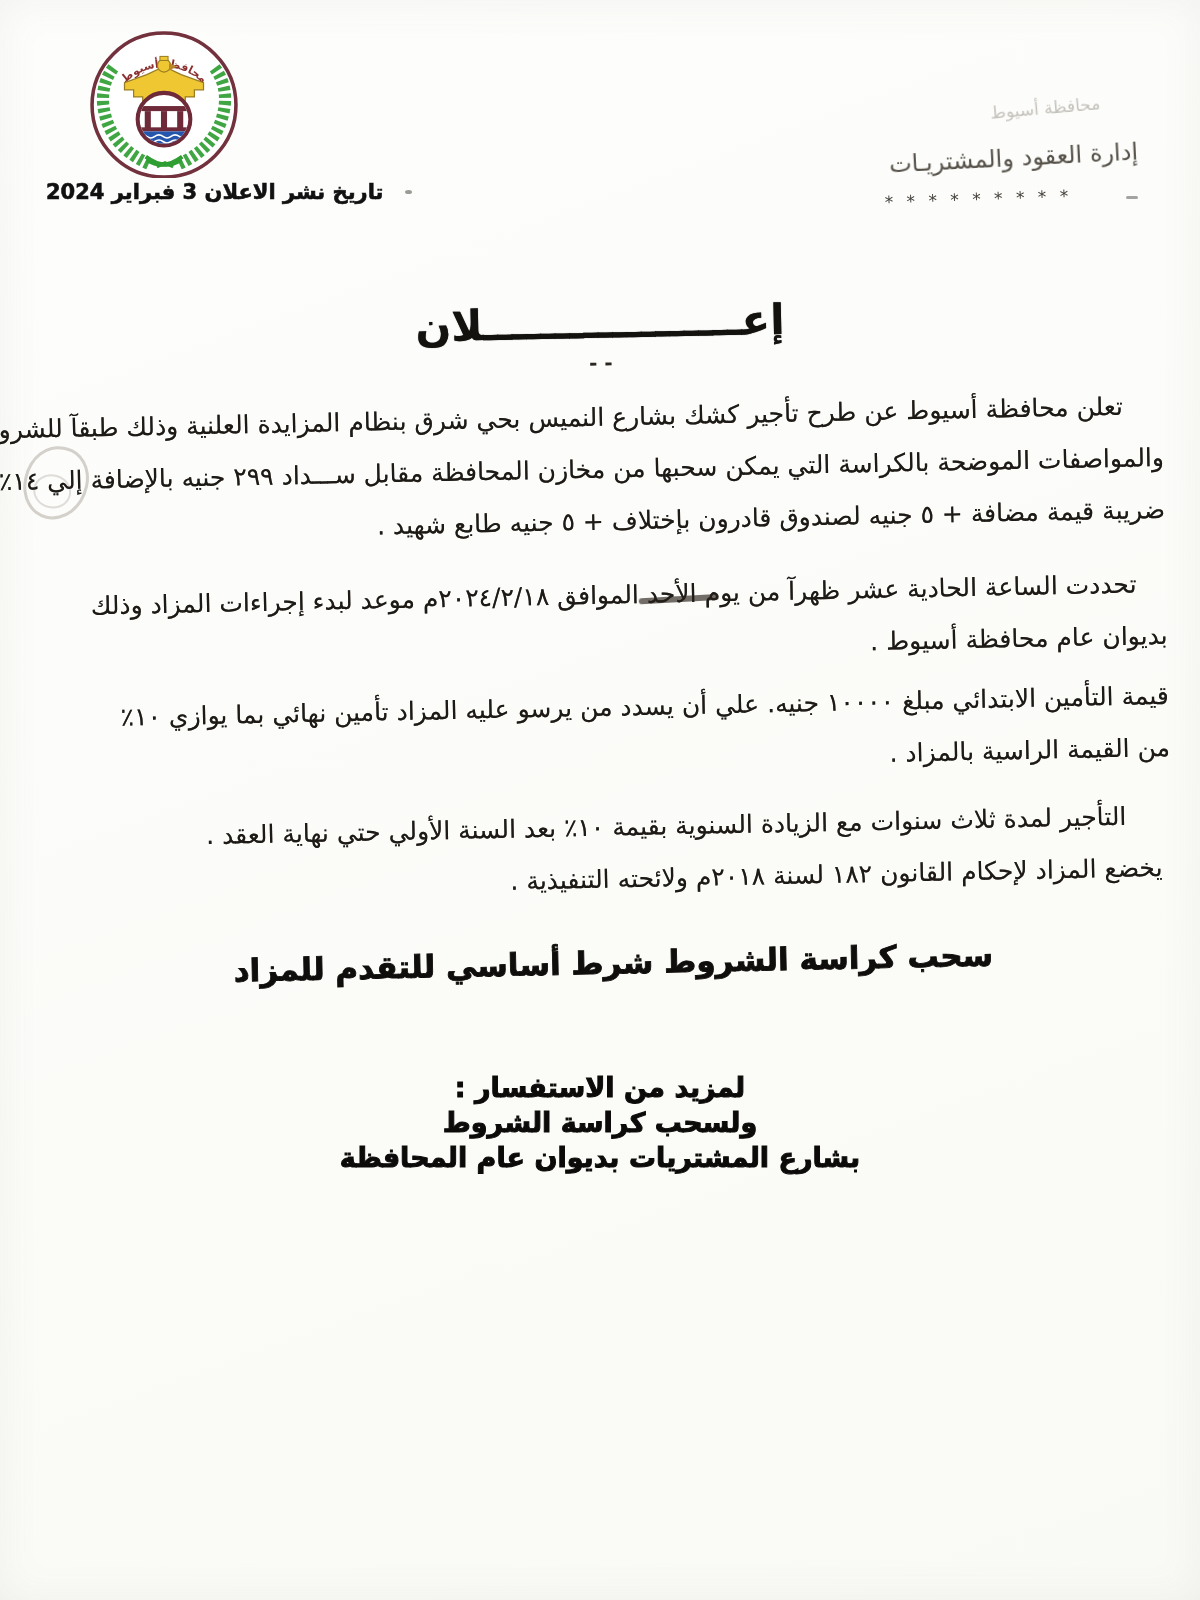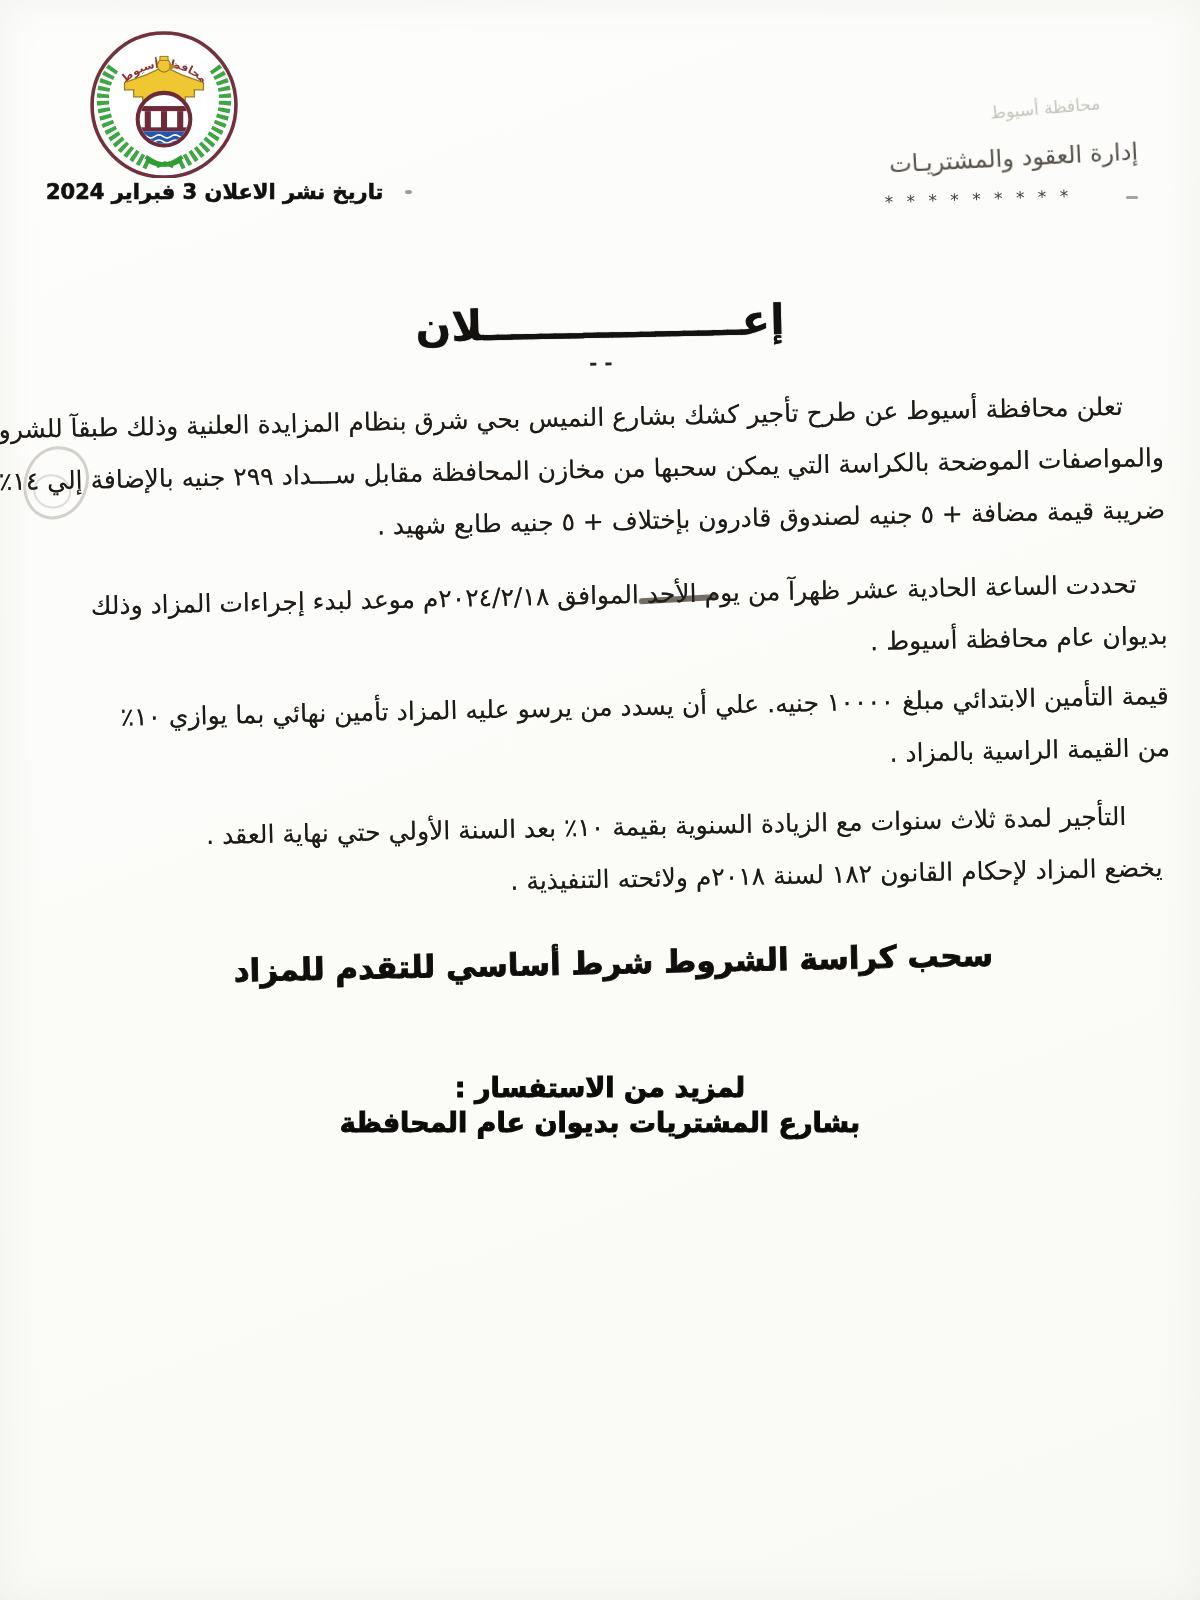--- a/index.html
+++ b/index.html
@@ -169,19 +169,20 @@
       <div class="line ind-10">يخضع المزاد لإحكام القانون ١٨٢ لسنة ٢٠١٨م ولائحته التنفيذية .</div>
     </div>
 
     <div class="highlight">سحب كراسة الشروط شرط أساسي للتقدم للمزاد</div>
 
     <div class="correction"></div>
   </div>
 
   <div class="footer">
     <div class="f-line">لمزيد من الاستفسار :</div>
+    <div class="f-line">ولسحب كراسة الشروط</div>
     <div class="f-line">بشارع المشتريات بديوان عام المحافظة</div>
   </div>
 
   <div class="smudge-circle"></div>
   <div class="speck-1"></div>
   <div class="speck-2"></div>
 </div>
 
 </body></html>

